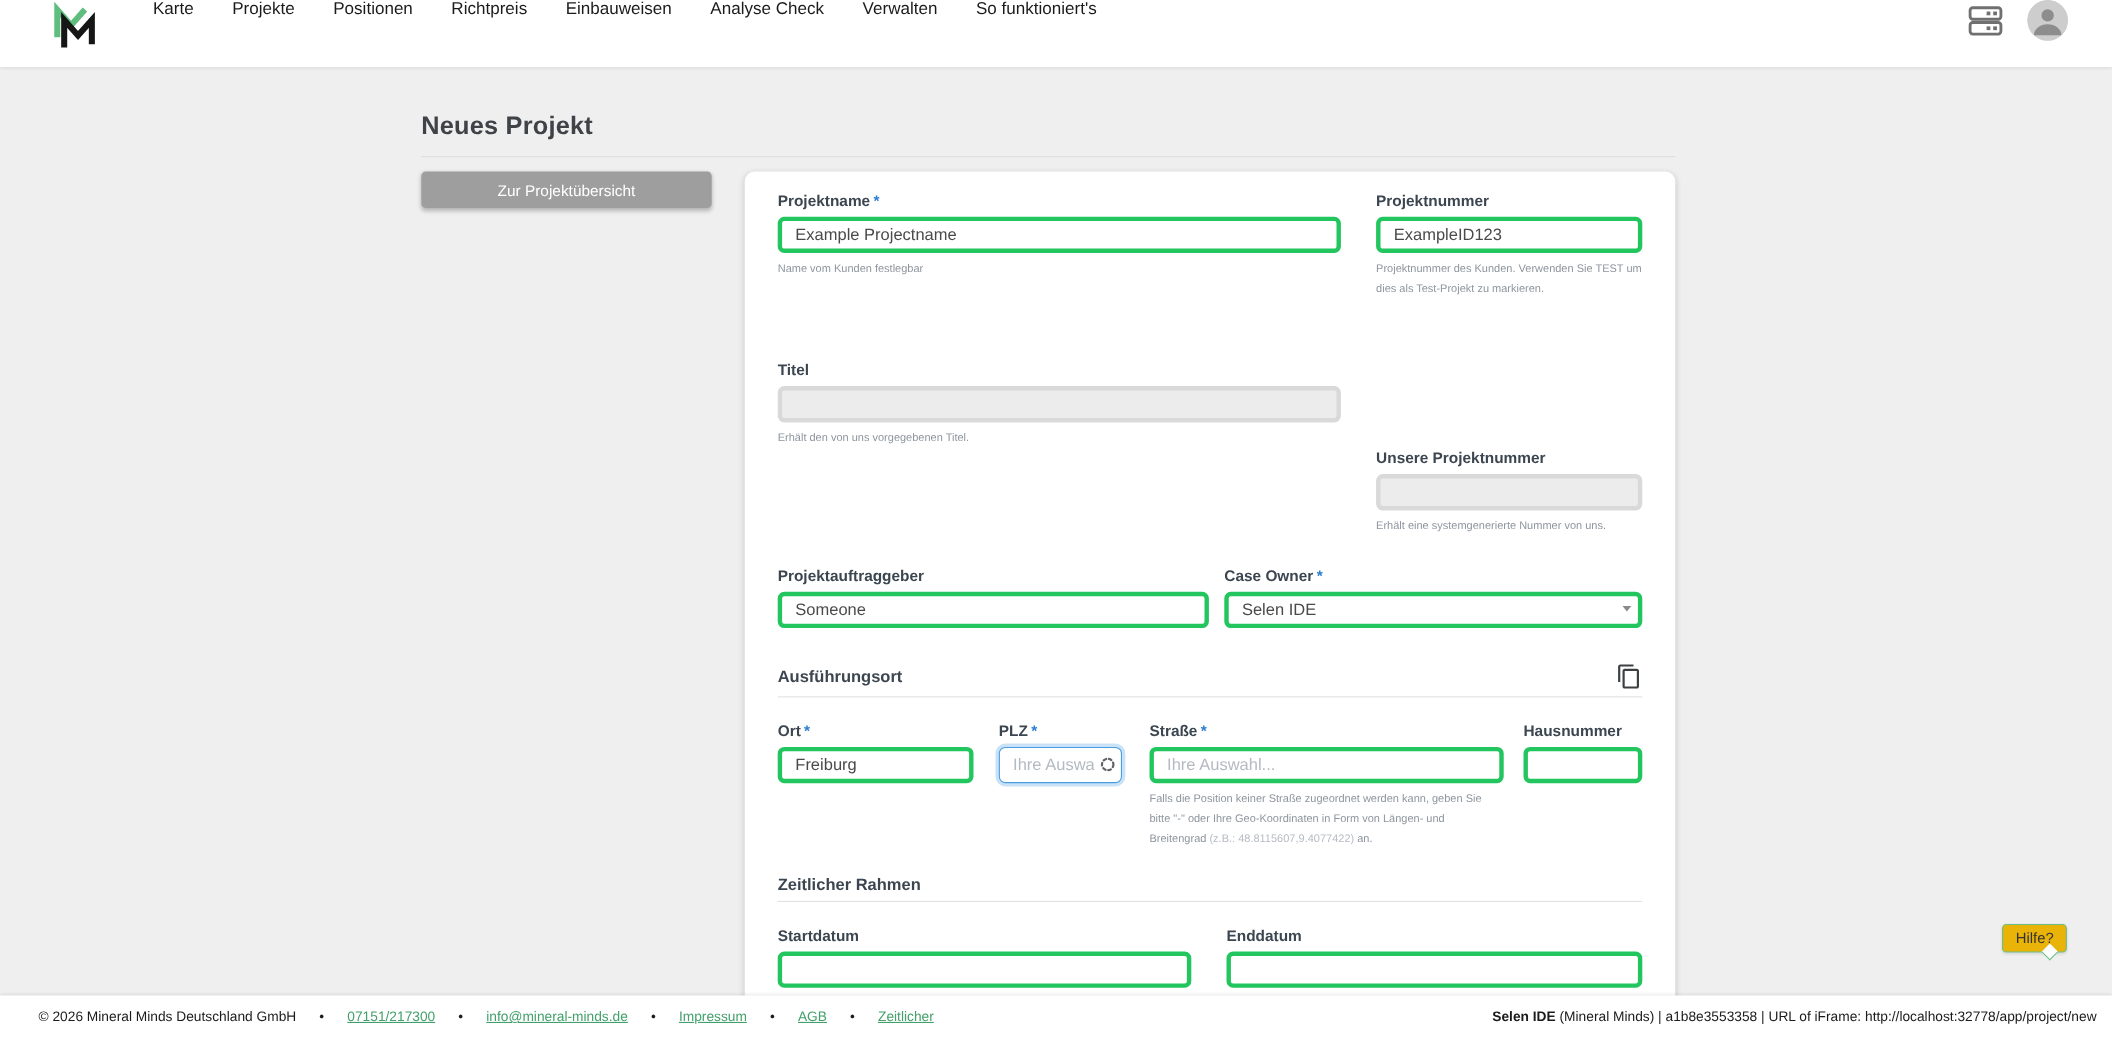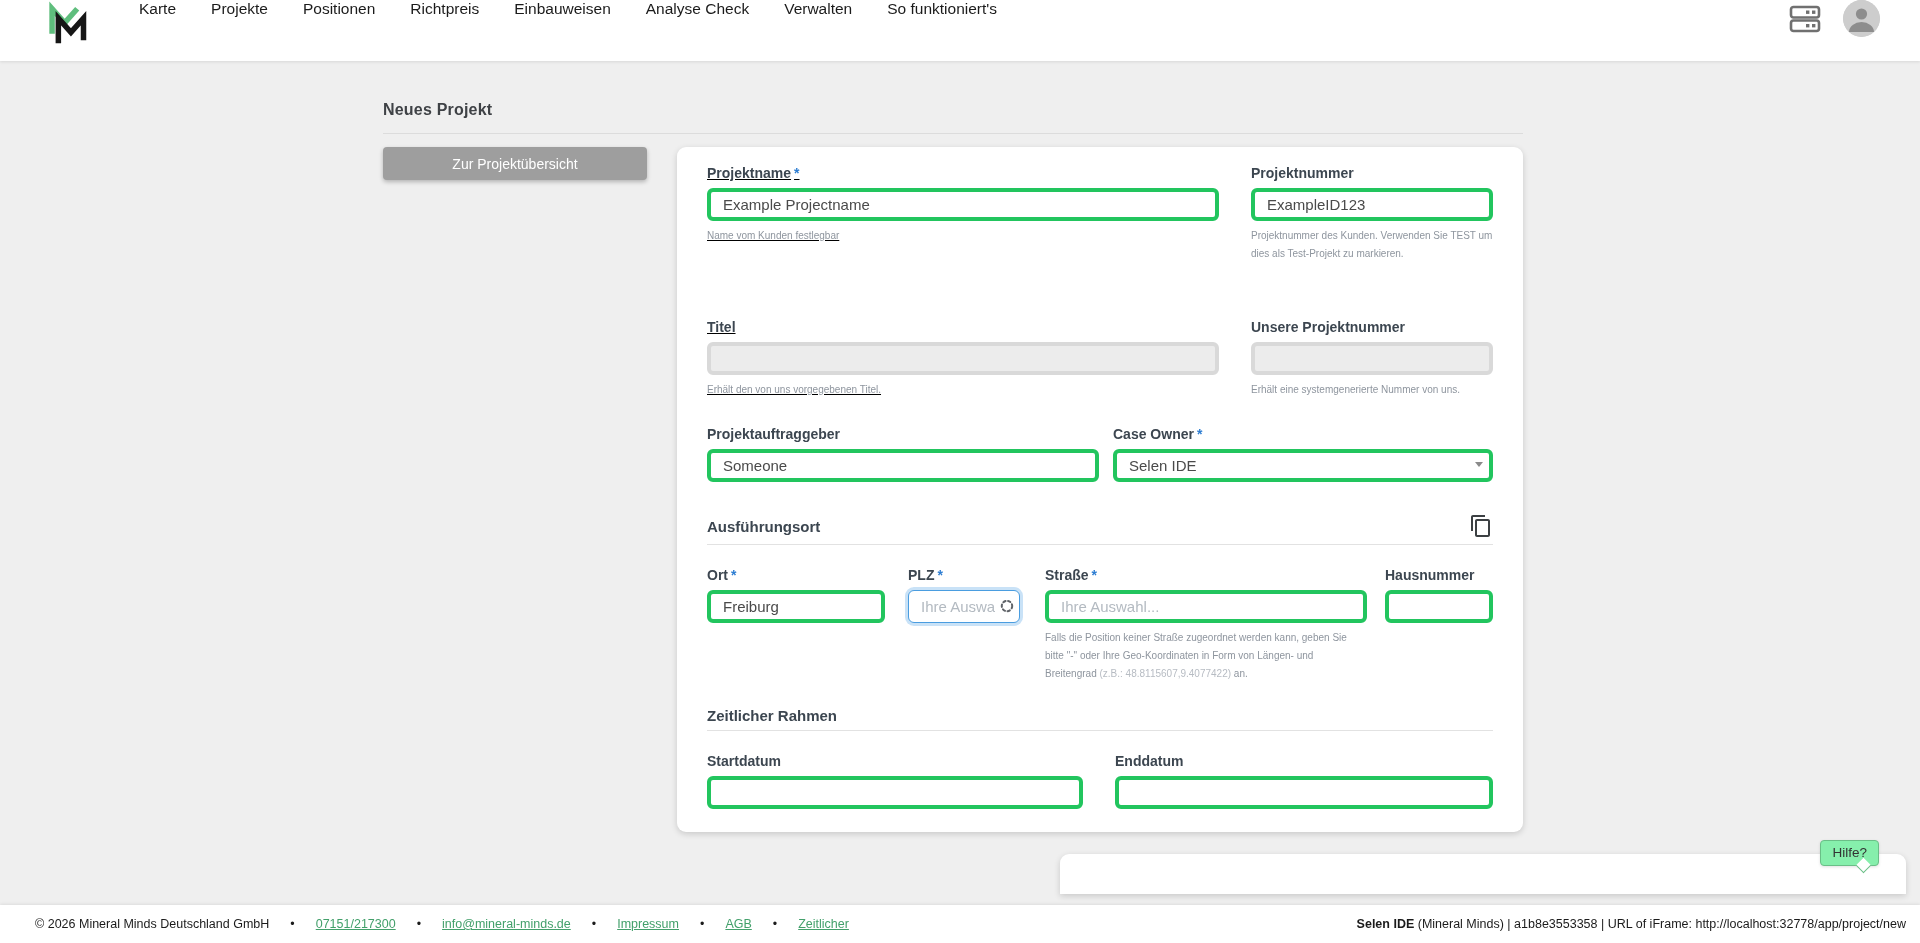--- a/index.html
+++ b/index.html
@@ -11,21 +11,21 @@
     box-shadow:0 1px 3px rgba(0,0,0,0.10); z-index:20; }
   .logo { margin-left:45px; width:46px; height:52px; display:flex; align-items:center; }
   .nav { display:flex; align-items:center; margin-left:48px; gap:35px; }
   .nav a { text-decoration:none; color:#1b1b1b; font-size:15.5px; font-weight:500; cursor:pointer; }
   .header-right { margin-left:auto; margin-right:40px; display:flex; align-items:center; gap:22px; }
   .avatar { width:37px; height:37px; border-radius:50%; background:#cdcdcd; overflow:hidden;
     display:flex; justify-content:center; cursor:pointer; }
 
   
   .content { margin-left:383px; width:1140px; padding-top:40px; }
-  .page-title { font-size:16px; font-weight:600; color:#3f4246; letter-spacing:.2px; }
+  .page-title { font-size:23px; font-weight:600; color:#3f4246; letter-spacing:.2px; }
   .title-divider { margin-top:14px; border:none; border-top:1px solid #dcdcdc; }
   .body-row { display:flex; margin-top:13px; align-items:flex-start; }
   .left-col { width:264px; margin-right:30px; }
   .back-btn { width:100%; height:33px; background:#9e9e9e; color:#fff; border:none; border-radius:4px;
     font-size:14px; font-family:inherit; box-shadow:0 2px 4px rgba(0,0,0,0.25); cursor:pointer; }
 
   
   .card { width:846px; background:#fff; border-radius:9px; box-shadow:0 2px 6px rgba(0,0,0,0.16);
     padding:18px 30px 23px 30px; }
   .frow { display:flex; align-items:flex-start; }
@@ -39,40 +39,40 @@
   .helper .lite { color:#b7bcc3; }
   .sel { position:relative; }
   .sel .tinput { padding-right:26px; }
   .caret { position:absolute; right:10px; top:13px; width:0; height:0;
     border-left:4.5px solid transparent; border-right:4.5px solid transparent; border-top:5px solid #8a8a8a; }
   .plz-wrap { position:relative; }
   .plz-wrap .tinput { border:1px solid #4a9de0; box-shadow:0 0 0 3px rgba(77,160,230,0.30); padding-right:24px; }
   .spinner { position:absolute; right:6px; top:9px; }
 
   .r1 { margin-bottom:56px; }
-  .r2 { margin-bottom:27px; }
+  .r2 { margin-bottom:27px;flex-direction:column; }
   .r3 { margin-bottom:32px; }
-  .w512 { width:512px;text-decoration:underline; } .w242 { width:242px; margin-left:auto; }
+  .w512 { width:512px; } .w242 { width:242px; margin-left:auto; }
   .w392 { width:392px; } .w380 { width:380px; margin-left:auto; }
   .w178 { width:178px; } .w112 { width:112px; margin-left:23px; }
   .w322 { width:322px; margin-left:25px; } .w108 { width:108px; margin-left:auto; }
   .w376 { width:376px; } .w378 { width:378px; margin-left:auto; }
 
   .sect { display:flex; align-items:center; justify-content:space-between; }
   .sect h3 { font-size:15px; font-weight:700; color:#3c4650; }
   .sect-divider { margin-top:6px; margin-bottom:22px; border:none; border-top:1px solid #e2e2e2; }
   .copy-btn { background:none; border:none; cursor:pointer; padding:0; display:flex; }
   .r4 { margin-bottom:24px; }
   .r5 { }
 
   .card2 { width:846px; margin-left:677px; margin-top:22px; background:#fff;
     border-radius:9px 9px 0 0; height:40px; box-shadow:0 2px 6px rgba(0,0,0,0.16); }
 
   
-  .help-btn { position:fixed; right:41px; bottom:77px; background:#86efac; border:1px solid #6abf87;
+  .help-btn { position:fixed; right:41px; bottom:77px; background:#eab308; border:1px solid #6abf87;
     border-radius:4px; padding:4px 11px 5px; font-size:13.5px; color:#333; font-family:inherit;
     box-shadow:0 1px 3px rgba(0,0,0,0.12); cursor:pointer; z-index:40; }
   .help-btn::after { content:""; position:absolute; right:9px; bottom:-5.5px; width:10px; height:10px;
     background:#fff; border-right:1px solid #6abf87; border-bottom:1px solid #6abf87;
     transform:rotate(45deg); }
 
   
   .footer { position:fixed; left:0; bottom:0; width:1920px; height:38px; background:#fff; z-index:30;
     display:flex; align-items:center; font-size:12.5px; color:#1b1b1b;
     box-shadow:0 -1px 3px rgba(0,0,0,0.08); padding:0 14px 0 35px;gap:16px; }

